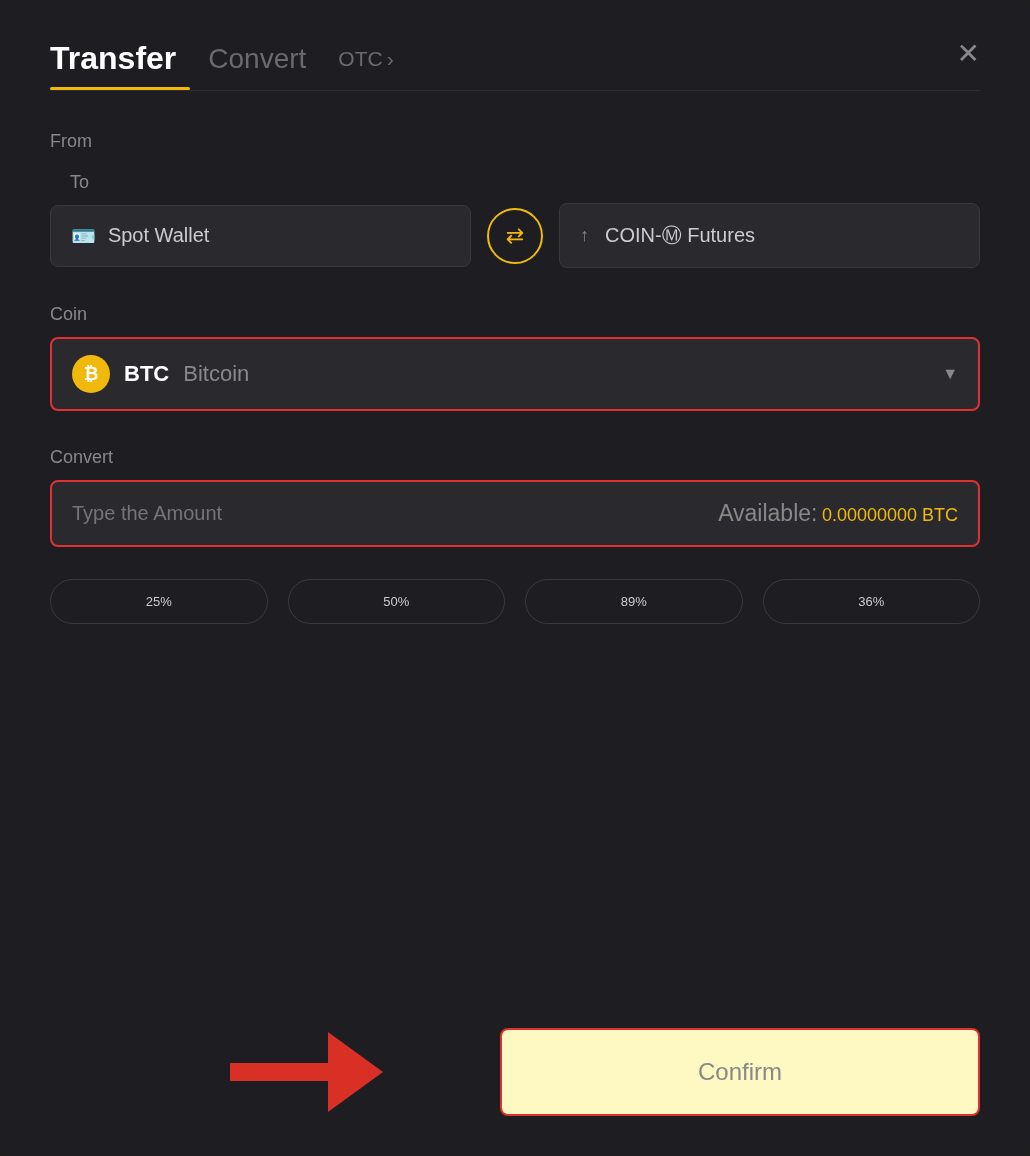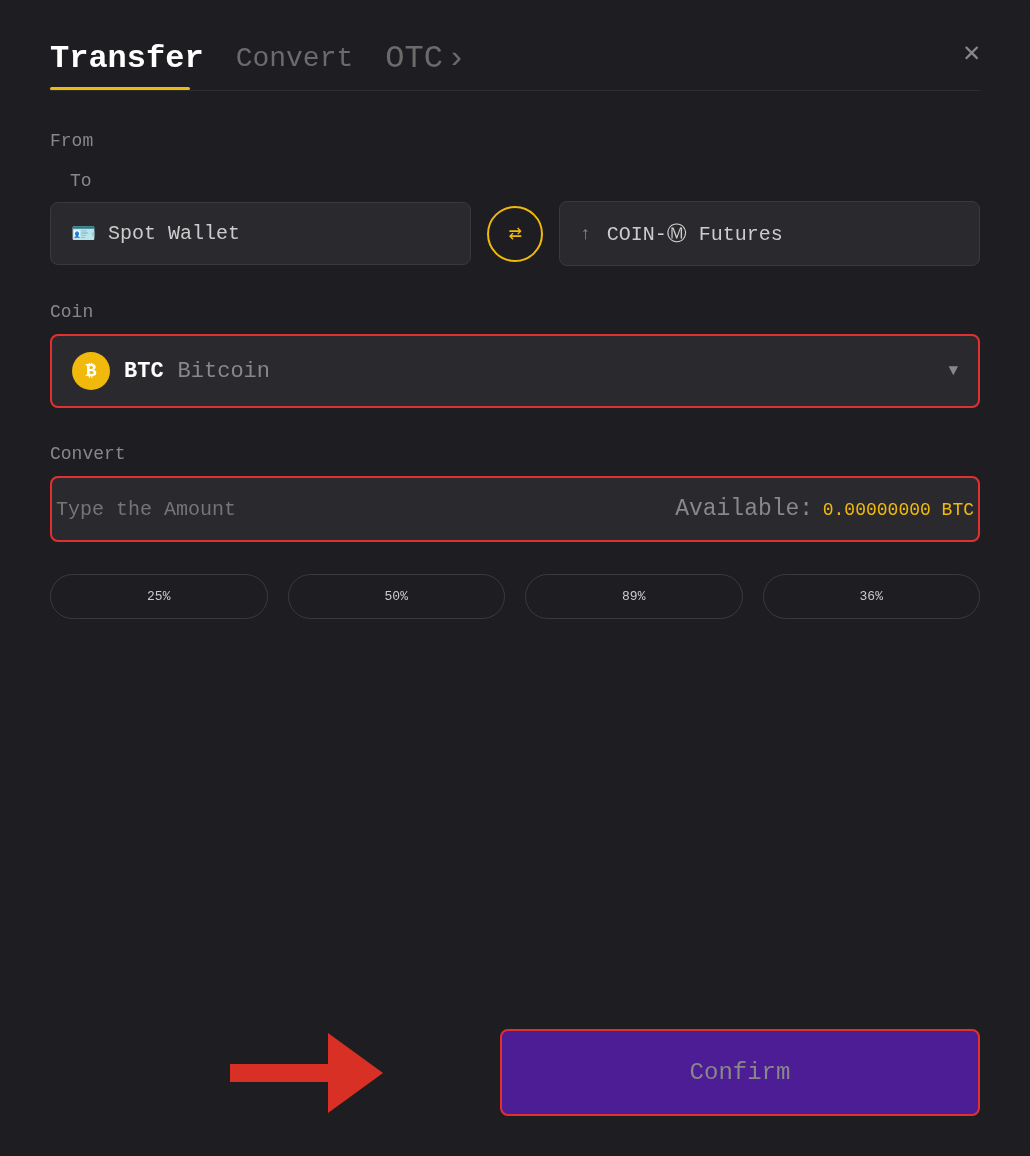--- a/index.html
+++ b/index.html
@@ -1,15 +1,15 @@
 <!DOCTYPE html>
 <html><head>
   <meta charset="utf-8">
   <style>
-    * { box-sizing: border-box; margin: 0; padding: 0; font-family: Liberation Mono, monospace; }
+    * { box-sizing: border-box; margin: 0; padding: 0; }
 
     body {
       background: #1e1e1e;
       display: flex;
       justify-content: center;
       align-items: center;
       min-height: 100vh;
       font-family: -apple-system, BlinkMacSystemFont, 'Segoe UI', sans-serif;
     }
 
@@ -43,21 +43,21 @@
 
     .tab-convert {
       font-size: 28px;
       font-weight: 400;
       color: #6b6b6b;
       cursor: pointer;
       padding-bottom: 12px;
     }
 
     .tab-otc {
-      font-size: 32px;
+      font-size: 21px;
       font-weight: 400;
       color: #6b6b6b;
       cursor: pointer;
       padding-bottom: 12px;
       display: flex;
       align-items: center;
       gap: 4px;
     }
 
     .close-btn {
@@ -210,21 +210,21 @@
 
     
     .amount-section {
       margin-bottom: 32px;
     }
 
     .amount-input-box {
       background: #2a2a2e;
       border: 2.5px solid #e03131;
       border-radius: 8px;
-      padding: 18px 4px;
+      padding: 18px 20px;
       display: flex;
       align-items: center;
       justify-content: center;
     }
 
     .available-text {
       color: #888;
       font-size: 23px;
     }
 
@@ -280,21 +280,21 @@
     .arrow-shaft {
       width: 100px;
       height: 18px;
       background: #d93025;
       margin-right: -2px;
     }
 
     .confirm-btn {
       width: 480px;
       padding: 28px 0;
-      background: #4c1d95;
+      background: #fef9c3;
       border: 2.5px solid #e03131;
       border-radius: 8px;
       color: #888;
       font-size: 24px;
       cursor: pointer;
       text-align: center;
     }
 
     .futures-icon {
       color: #888;

